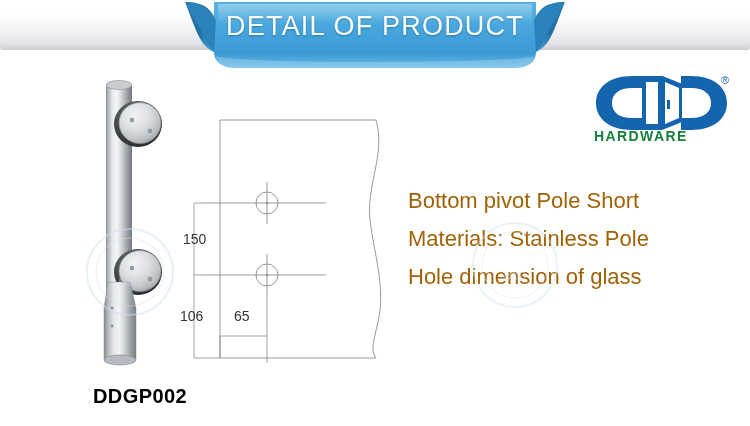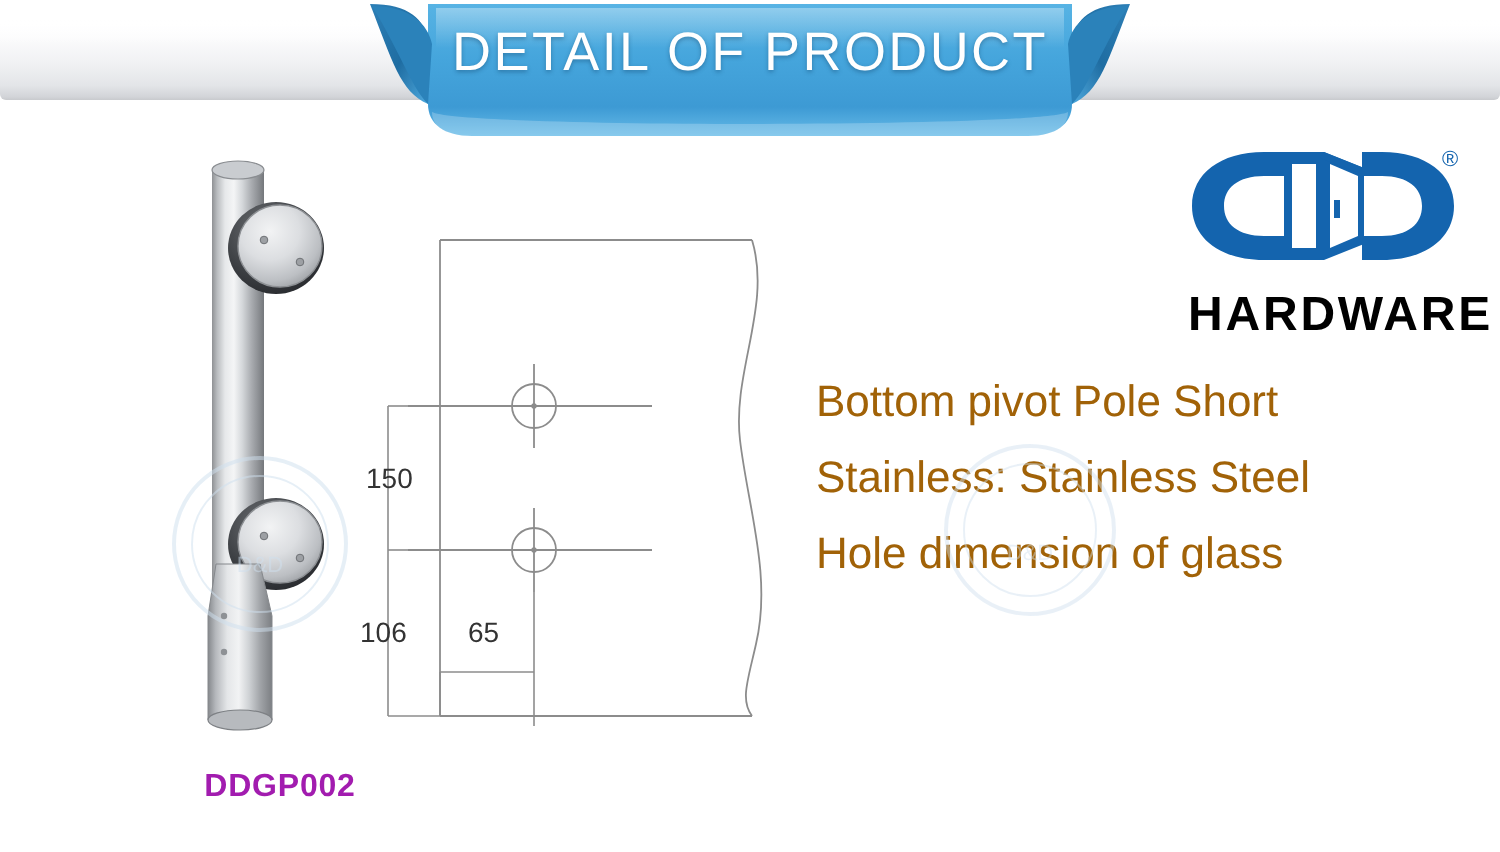--- a/index.html
+++ b/index.html
@@ -58,23 +58,23 @@
   #product-photo {
     position: absolute;
     left: 72px; top: 72px;
     width: 120px; height: 300px;
   }
   #product-code {
     position: absolute;
     left: 60px; top: 385px;
     width: 160px;
     text-align: center;
-    font-size: 16px;
+    font-size: 20px;
     font-weight: bold;
-    color: #a21caf;
+    color: #000000;
     font-family: "Liberation Sans", sans-serif;
     letter-spacing: 0.4px;
   }
 
   
   #tech-drawing {
     position: absolute;
     left: 180px; top: 108px;
     width: 220px; height: 262px;
   }
@@ -92,24 +92,24 @@
   }
   #logo-reg {
     position: absolute;
     left: 133px; top: 2px;
     font-size: 11px;
     color: #1464ae;
     font-family: "Liberation Sans", sans-serif;
   }
   #logo-wordmark {
     position: absolute;
-    left: 6px; top: 72px;
-    font-size: 24px;
+    left: 6px; top: 56px;
+    font-size: 14px;
     font-weight: bold;
-    color: #000000;
+    color: #15803d;
     letter-spacing: 1.4px;
     font-family: "Liberation Sans", sans-serif;
   }
 
   
   #description {
     position: absolute;
     left: 408px; top: 182px;
     width: 342px;
   }
@@ -306,21 +306,21 @@
     <rect x="73" y="26" width="3" height="9" fill="#1464ae"></rect>
 
     <path d="M68,2 L88,10 L84,12 L66,5 Z" fill="#1464ae"></path>
   </svg>
   <div id="logo-reg">®</div>
   <div id="logo-wordmark">HARDWARE</div>
 </div>
 
 <div id="description">
   <div class="desc-line">Bottom pivot Pole Short</div>
-  <div class="desc-line">Stainless: Stainless Steel</div>
+  <div class="desc-line">Materials: Stainless Pole</div>
   <div class="desc-line">Hole dimension of glass</div>
 </div>
 
 <svg class="seal" style="left:470px; top:220px; width:90px; height:90px; opacity:0.45;" viewBox="0 0 90 90">
   <circle cx="45" cy="45" r="42" fill="none" stroke="#cfe0ef" stroke-width="2"></circle>
   <circle cx="45" cy="45" r="33" fill="none" stroke="#cfe0ef" stroke-width="1"></circle>
   <text x="45" y="60" text-anchor="middle" font-size="11" fill="#cfe0ef" font-family="'Liberation Sans', sans-serif">D&amp;D</text>
 </svg>
 
 </body></html>

